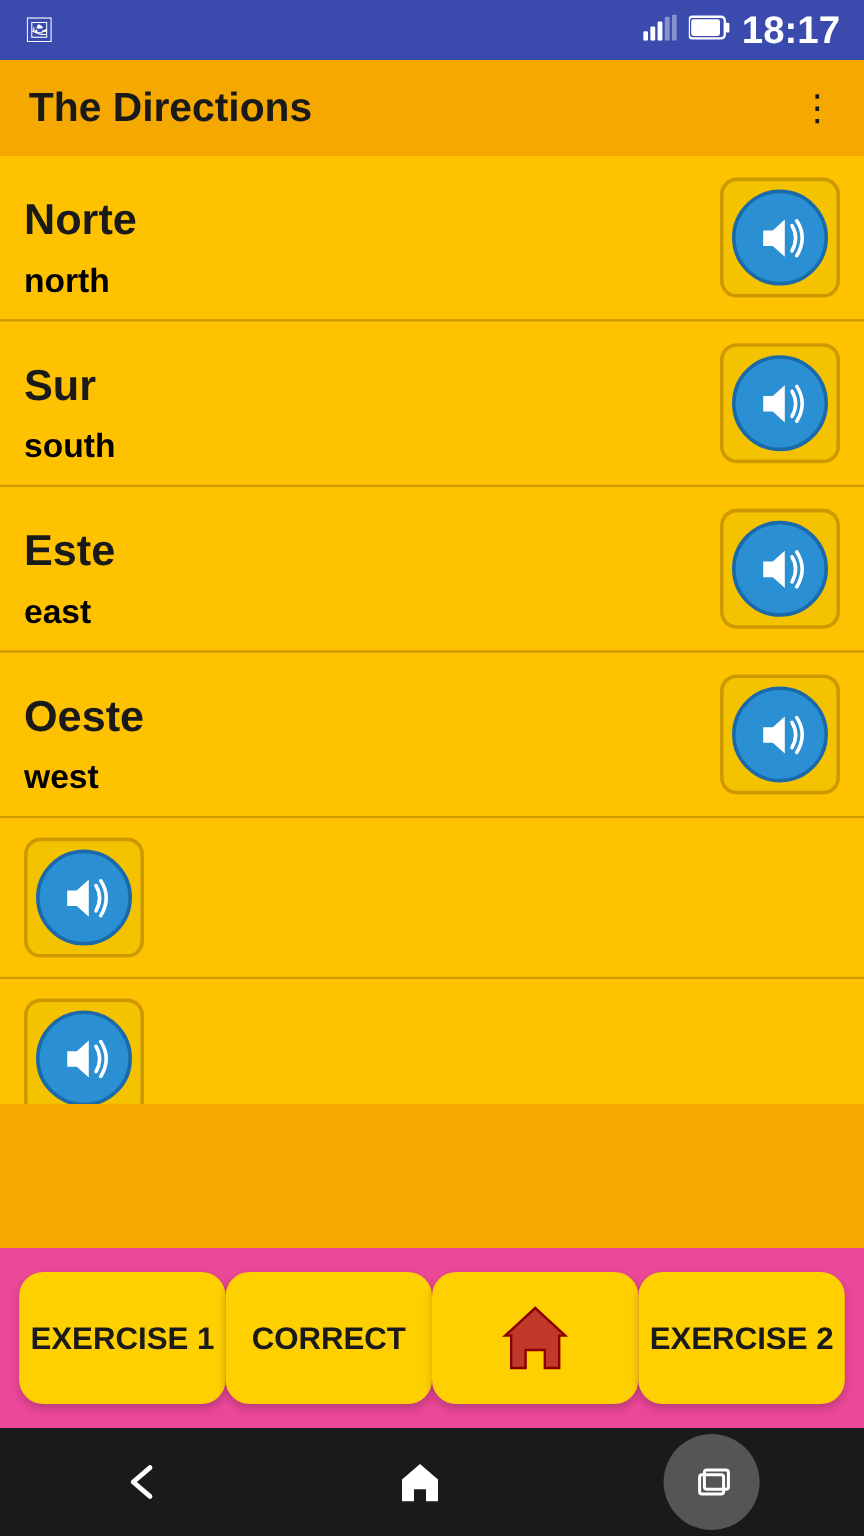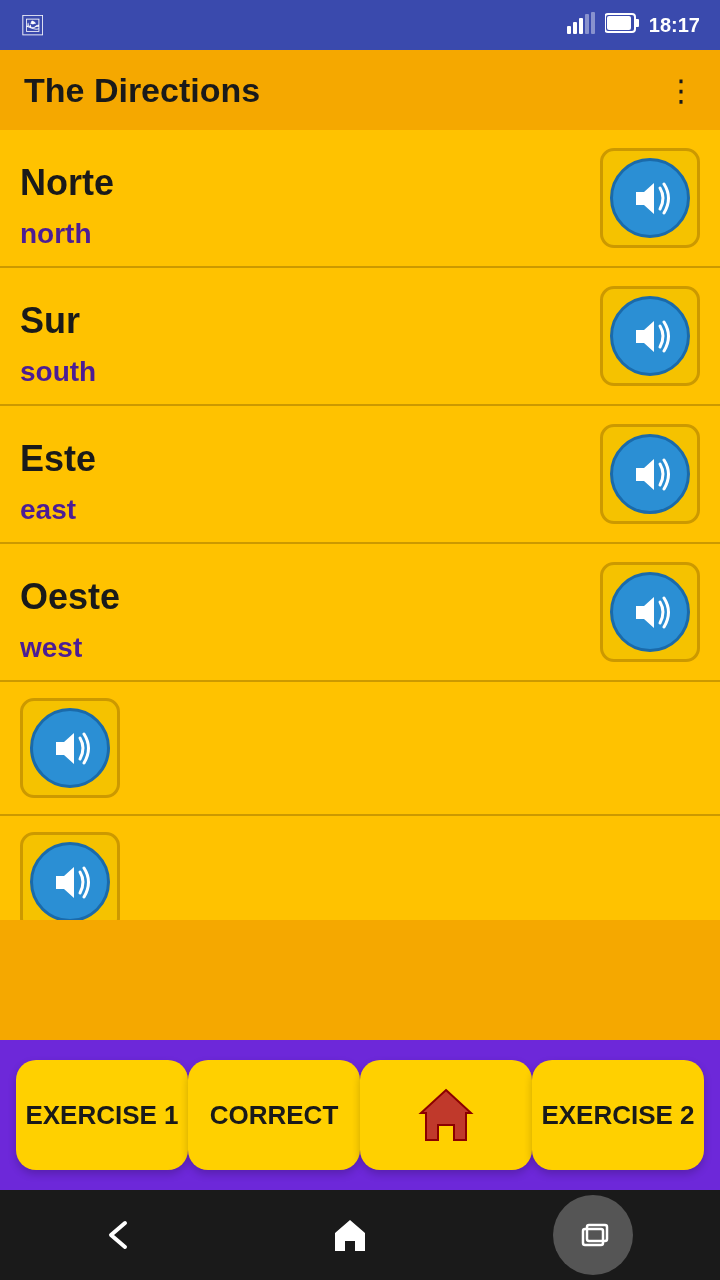--- a/index.html
+++ b/index.html
@@ -80,21 +80,21 @@
       margin-top: 16px;
     }
     .vocab-spanish {
       font-size: 36px;
       font-weight: bold;
       color: #1a1a1a;
     }
     .vocab-english {
       font-size: 28px;
       font-weight: bold;
-      color: #4c1d95;
+      color: #000000;
     }
 
     .audio-button {
       width: 100px;
       height: 100px;
       background: #f5c200;
       border: 3px solid #cc9900;
       border-radius: 14px;
       display: flex;
       align-items: center;
@@ -120,21 +120,21 @@
 
     
     #empty-space {
       background: #f5a800;
       height: 120px;
       flex-shrink: 0;
     }
 
     
     #action-buttons {
-      background: #6d28d9;
+      background: #ec4899;
       padding: 20px 16px;
       display: flex;
       justify-content: space-between;
       flex-shrink: 0;
     }
     .action-btn {
       flex: 1;
       height: 110px;
       background: #ffd000;
       border: none;
@@ -199,21 +199,21 @@
       <rect x="24" y="0" width="4" height="22" rx="1" opacity="0.4"></rect>
     </svg>
   </span>
   <span>
     <svg width="34" height="22" viewBox="0 0 34 22" fill="white">
       <rect x="0" y="2" width="30" height="18" rx="3" stroke="white" stroke-width="2" fill="none"></rect>
       <rect x="30" y="7" width="4" height="8" rx="1" fill="white"></rect>
       <rect x="2" y="4" width="24" height="14" rx="2" fill="white"></rect>
     </svg>
   </span>
-  <span style="color:white;font-size:20px;font-weight:bold;">18:17</span>
+  <span style="color:white;font-size:32px;font-weight:bold;">18:17</span>
 </div>
 
 <div id="header">
   <span class="title">The Directions</span>
   <span class="menu-icon">⋮</span>
 </div>
 
 <div id="content">
   <div id="vocab-list">
 

